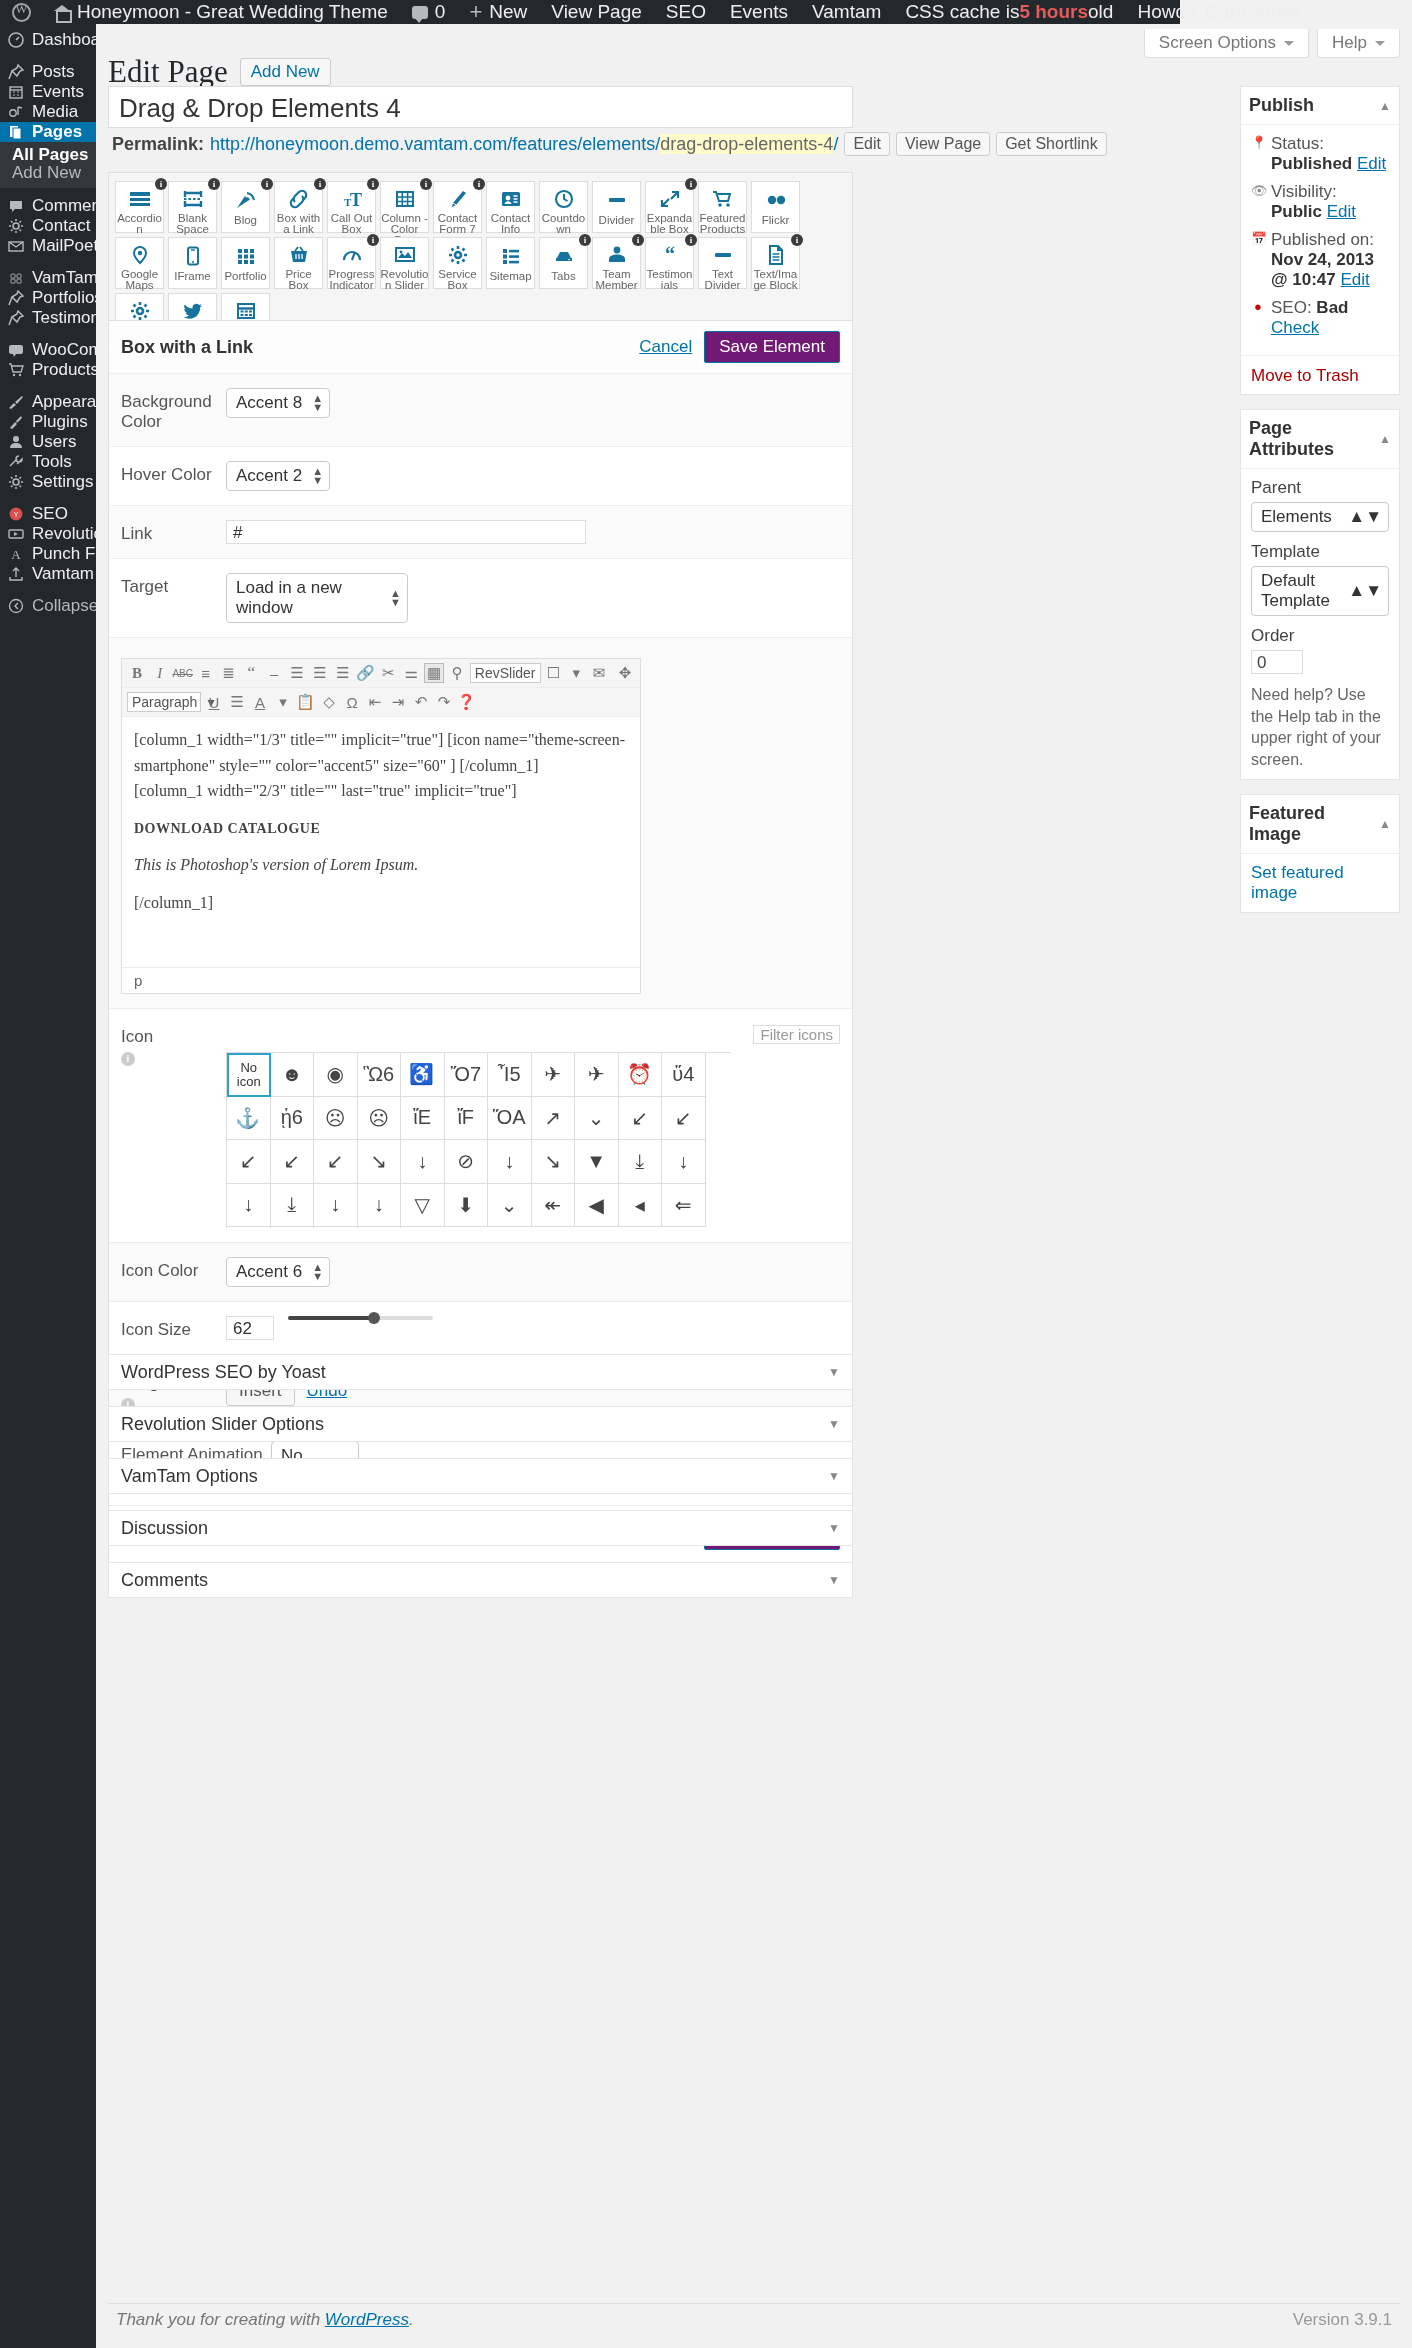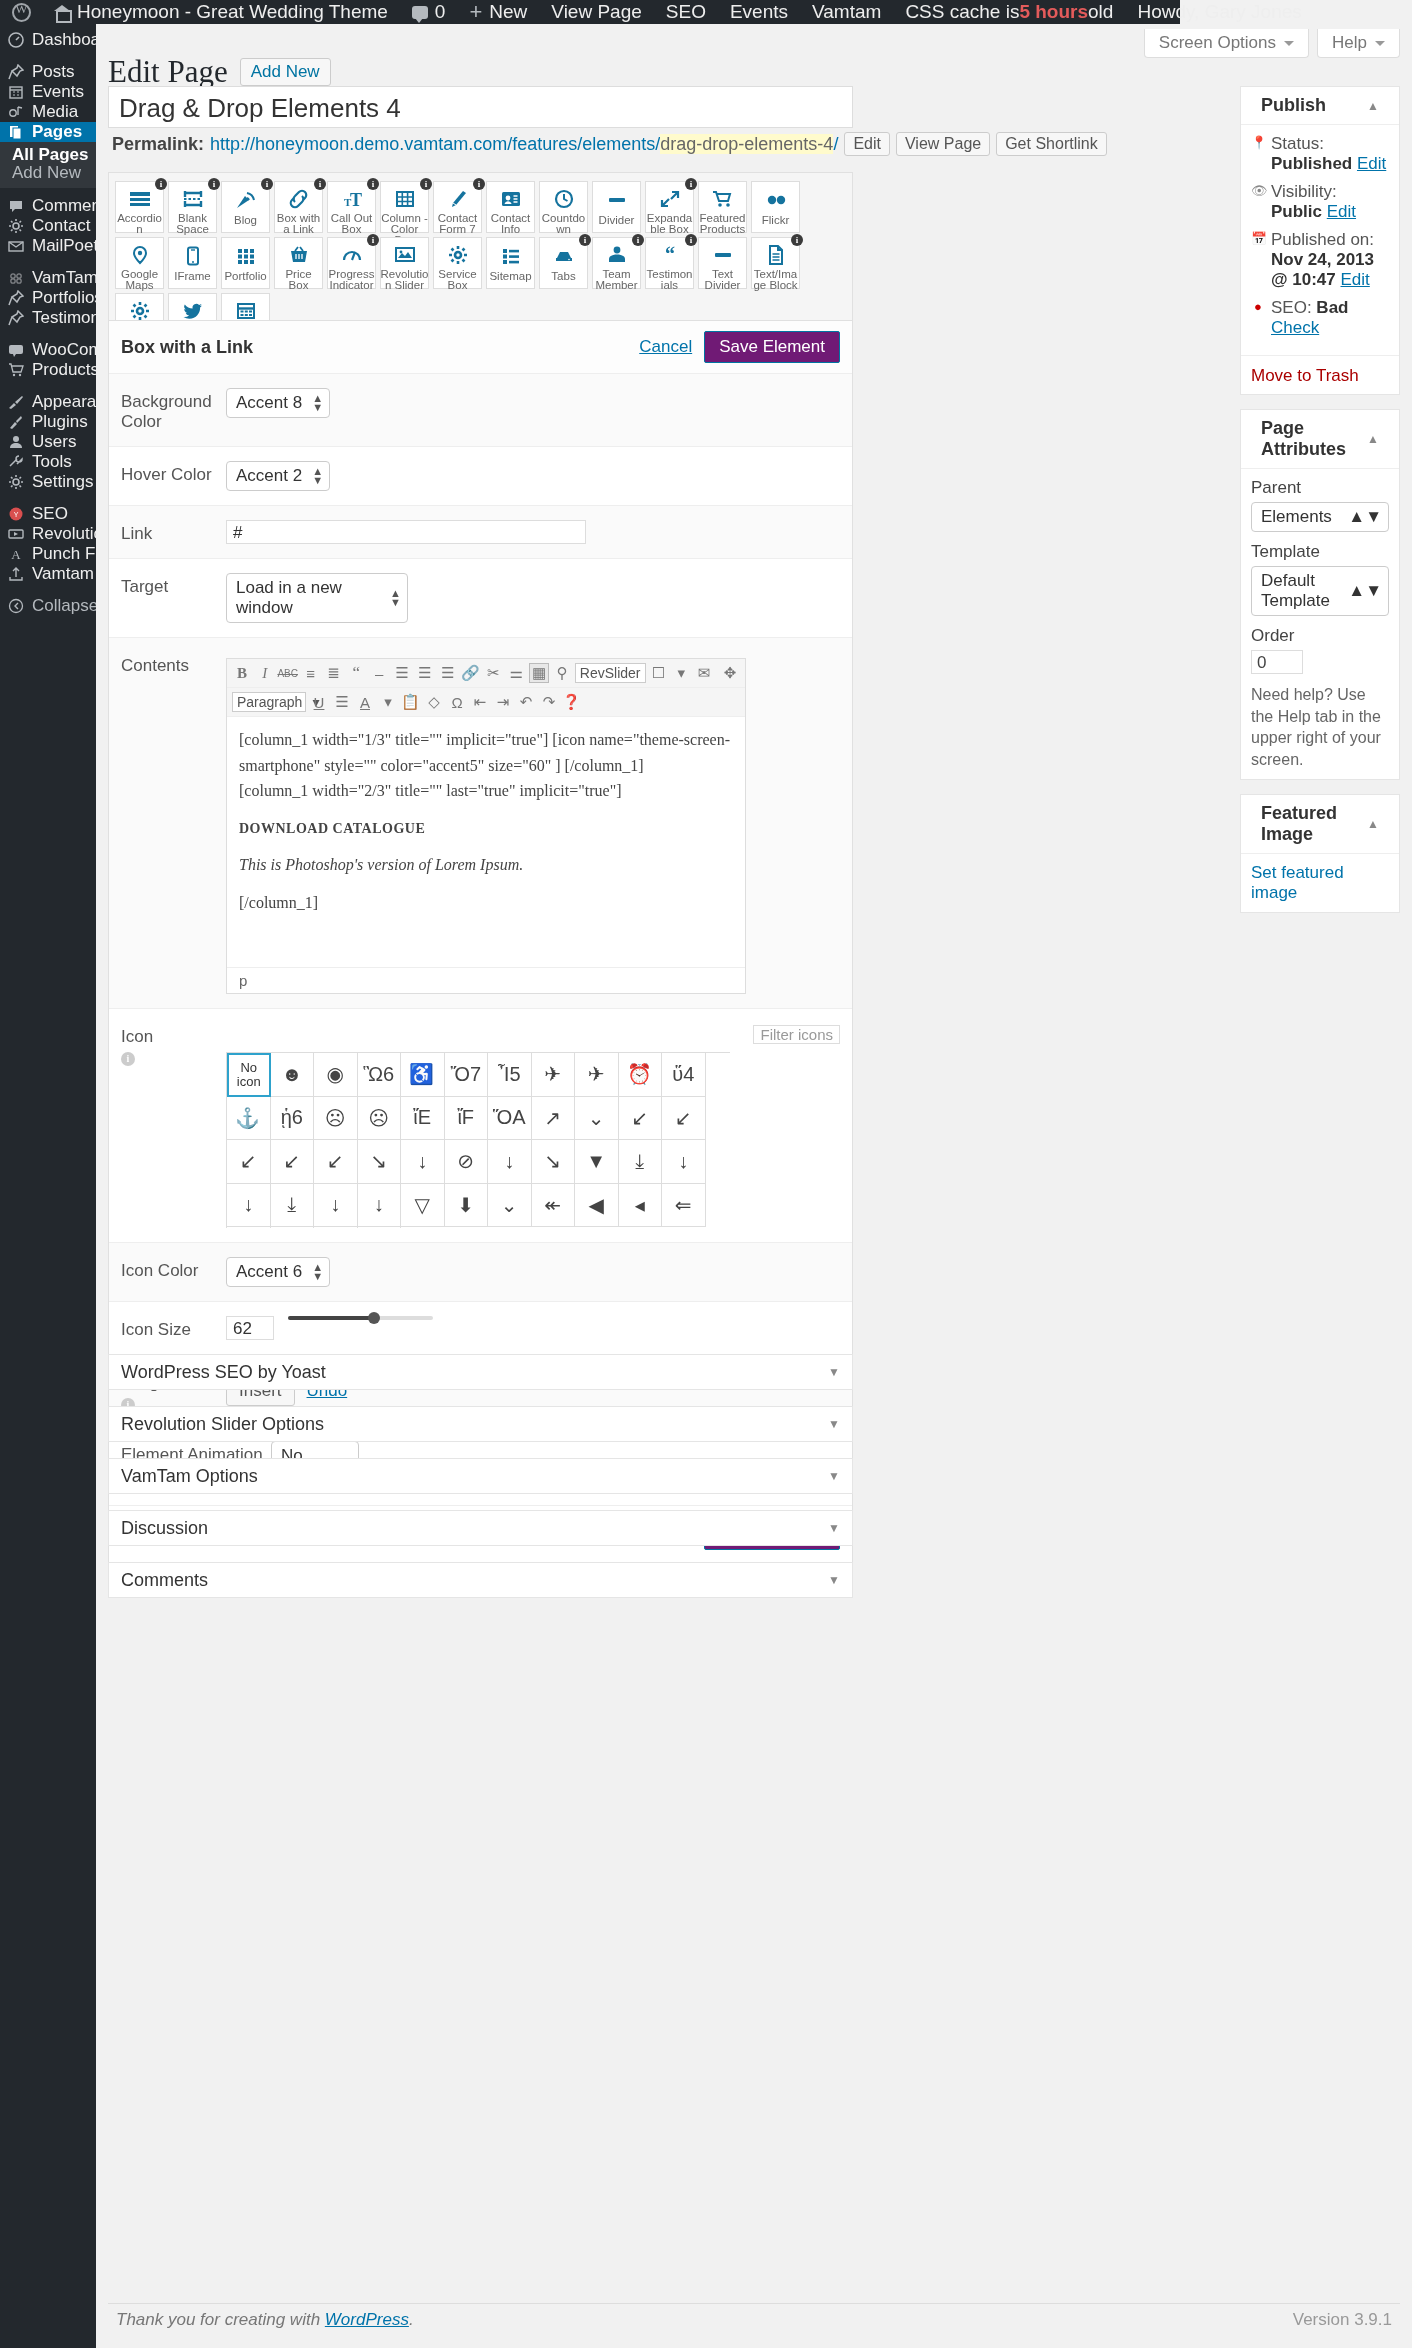--- a/index.html
+++ b/index.html
@@ -218,21 +218,21 @@
   
   .slider-wrap{display:flex;gap:14px;}
   .slider-track{width:145px;height:4px;background:#ddd;border-radius:2px;position:relative;}
   .slider-fill{position:absolute;left:0;top:0;height:4px;background:#444;border-radius:2px;width:86px;}
   .slider-knob{position:absolute;left:80px;top:-4px;width:12px;height:12px;border-radius:50%;
     background:#555;}
 
   
   #rightcol{ position:absolute; right:12px; top:62px; width:160px; }
   .postbox{ background:#fff;border:1px solid #e5e5e5;margin-bottom:14px;}
-  .pb-head{ display:flex;align-items:center;padding:8px 20px;border-bottom:1px solid #eee;
+  .pb-head{ display:flex;align-items:center;padding:8px 8px;border-bottom:1px solid #eee;
     font-weight:bold;font-size:18px;color:#333;}
   .pb-head .tgl{ margin-left:auto;color:#888;font-size:12px;}
   .pb-body{ padding:9px 10px; font-size:17px; }
   .pb-row{ display:flex;align-items:flex-start;gap:6px;margin-bottom:8px;color:#555;}
   .pb-row b{color:#333;}
   .pb-icon{ width:14px;flex:0 0 14px;color:#888;font-size:13px;line-height:18px;text-align:center;}
   .trash-link{ color:#a00;font-size:17px;}
   .pb-foot{ border-top:1px solid #eee;padding:8px 10px;}
   .full-sel{ width:100%;display:flex;align-items:center;justify-content:space-between;
     border:1px solid #ccc;border-radius:4px;background:#fff;padding:4px 6px 4px 9px;
@@ -925,21 +925,20 @@
       <div class="flabel">Target</div>
       <div class="fctl">
         <span class="sel" style="width:182px">
           <span>Load in a new window</span>
           <span class="arrows">▲<br>▼</span>
         </span>
       </div>
     </div>
 
     <div class="frow alt" style="position:relative;">
-      <div class="flabel">Contents</div>
       <div class="fctl">
 
         <div class="editor-shell">
           <div class="tb-row">
             <span class="tbtn" style="font-weight:bold;font-family:'Liberation Serif',serif">B</span>
             <span class="tbtn" style="font-style:italic;font-family:'Liberation Serif',serif">I</span>
             <span class="tbtn" style="text-decoration:line-through;font-size:10px">ABC</span>
             <span class="tbtn">≡</span>
             <span class="tbtn">≣</span>
             <span class="tbtn" style="font-family:'Liberation Serif',serif;font-size:17px">“</span>

